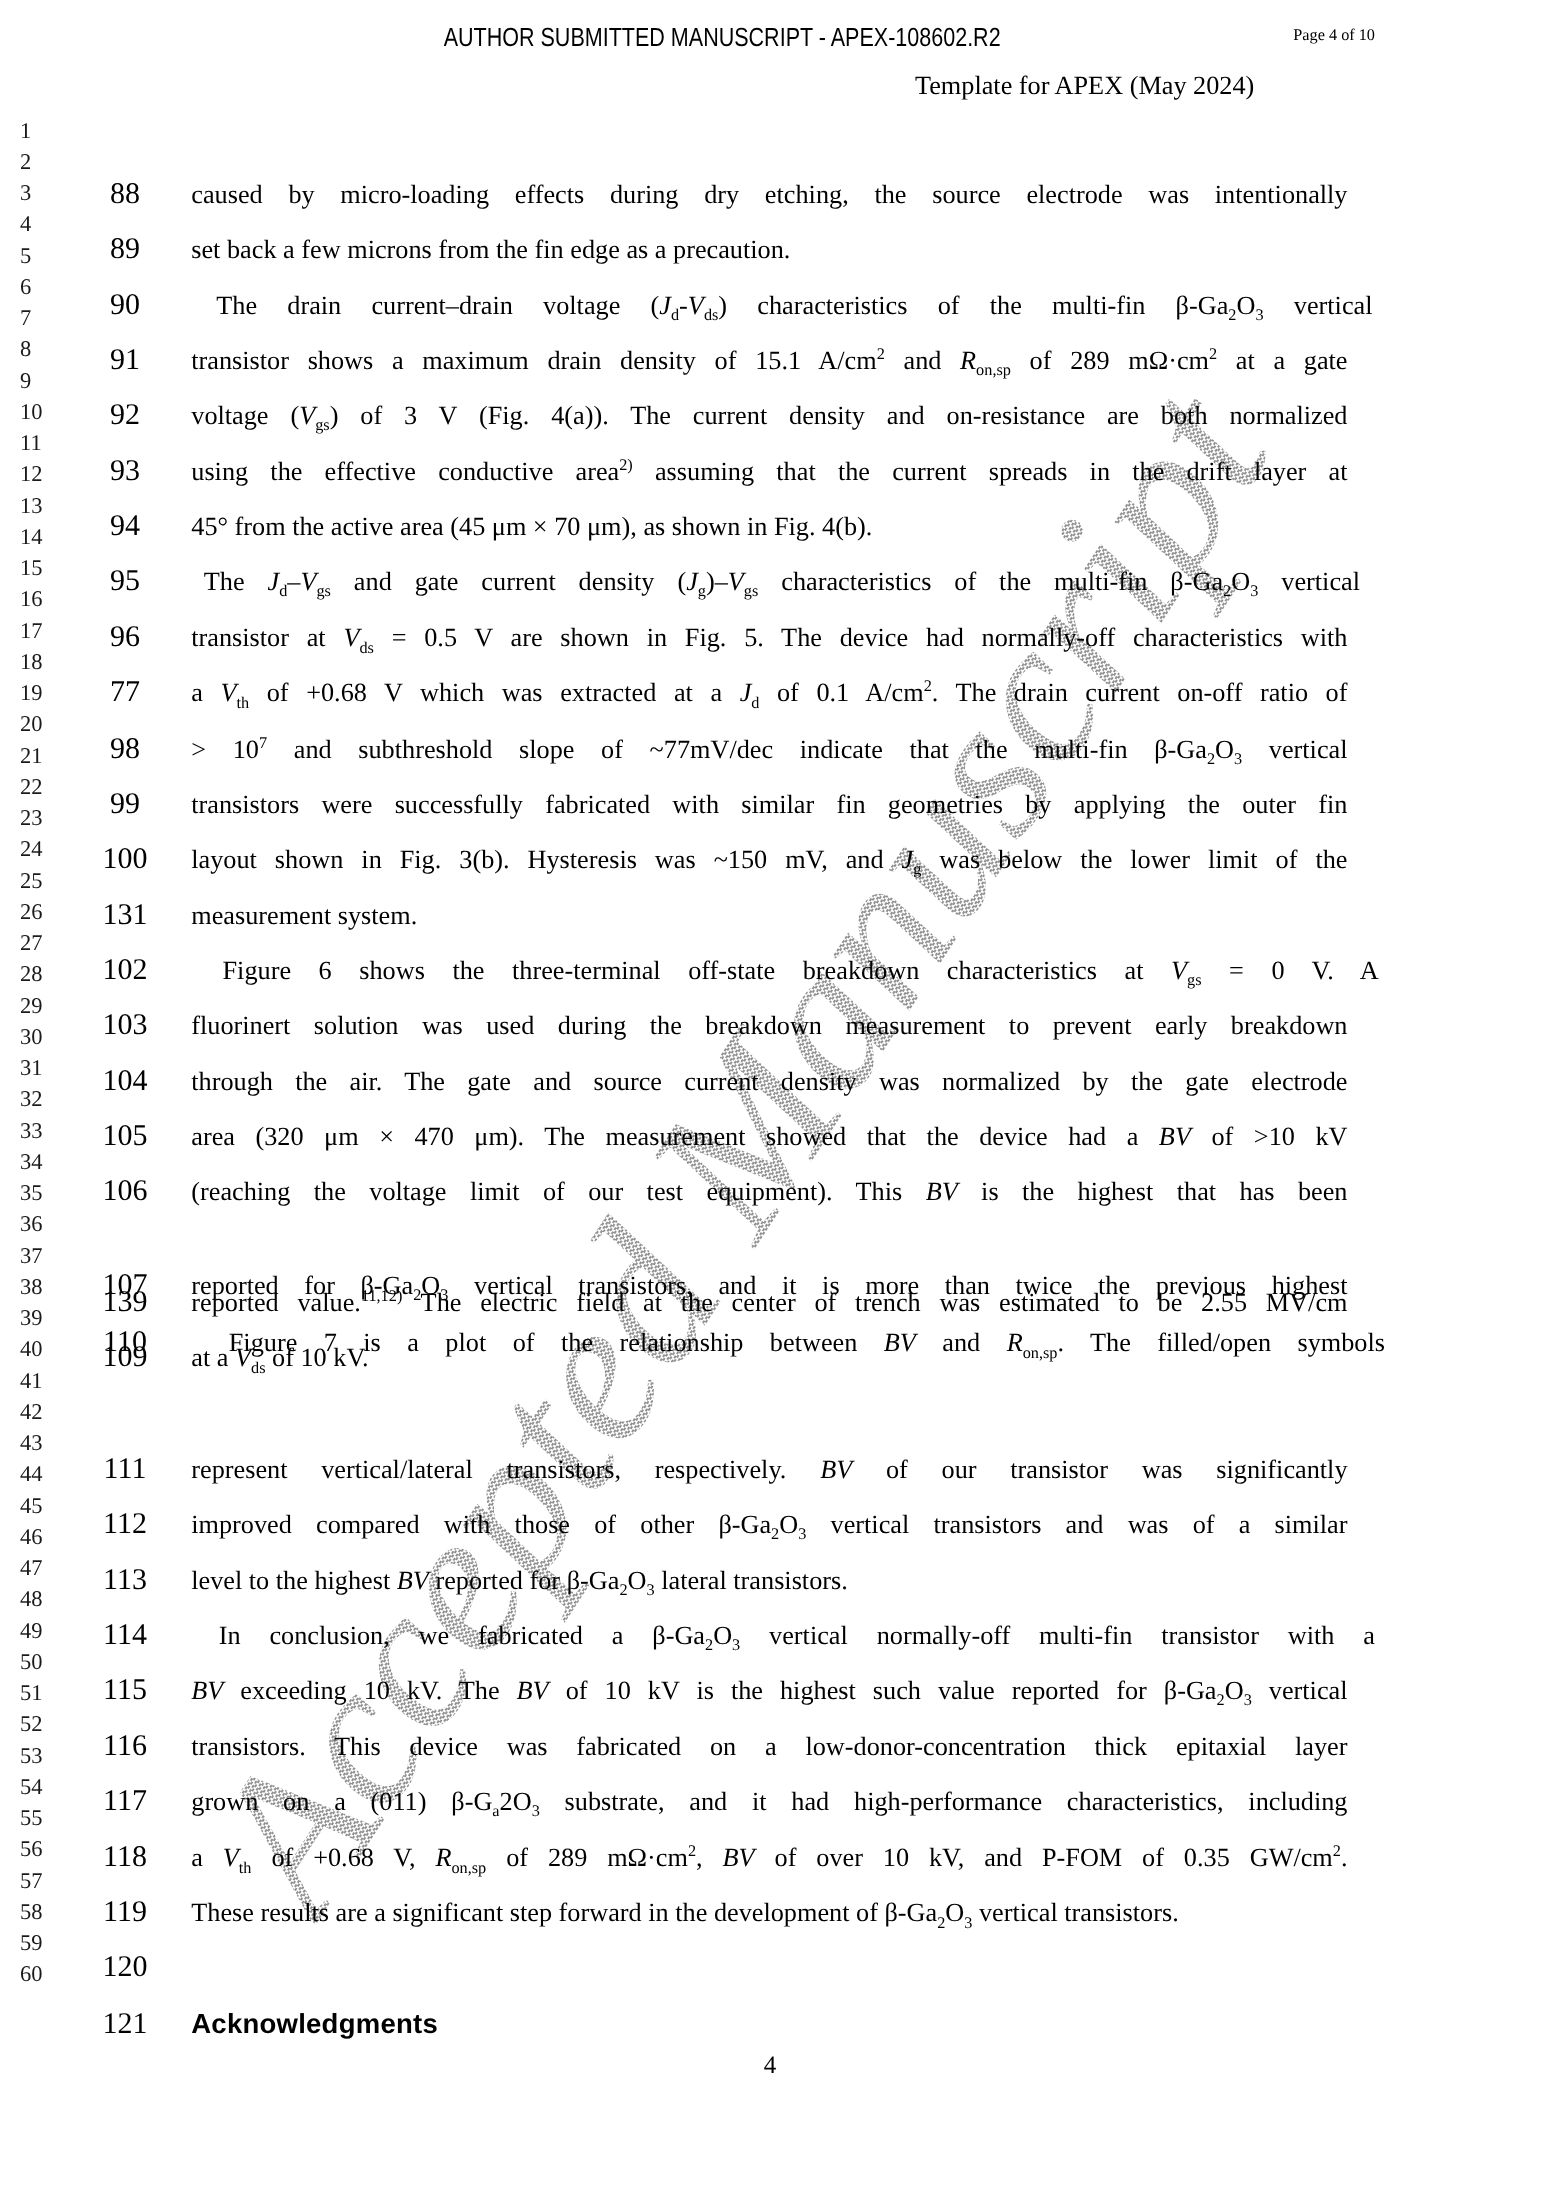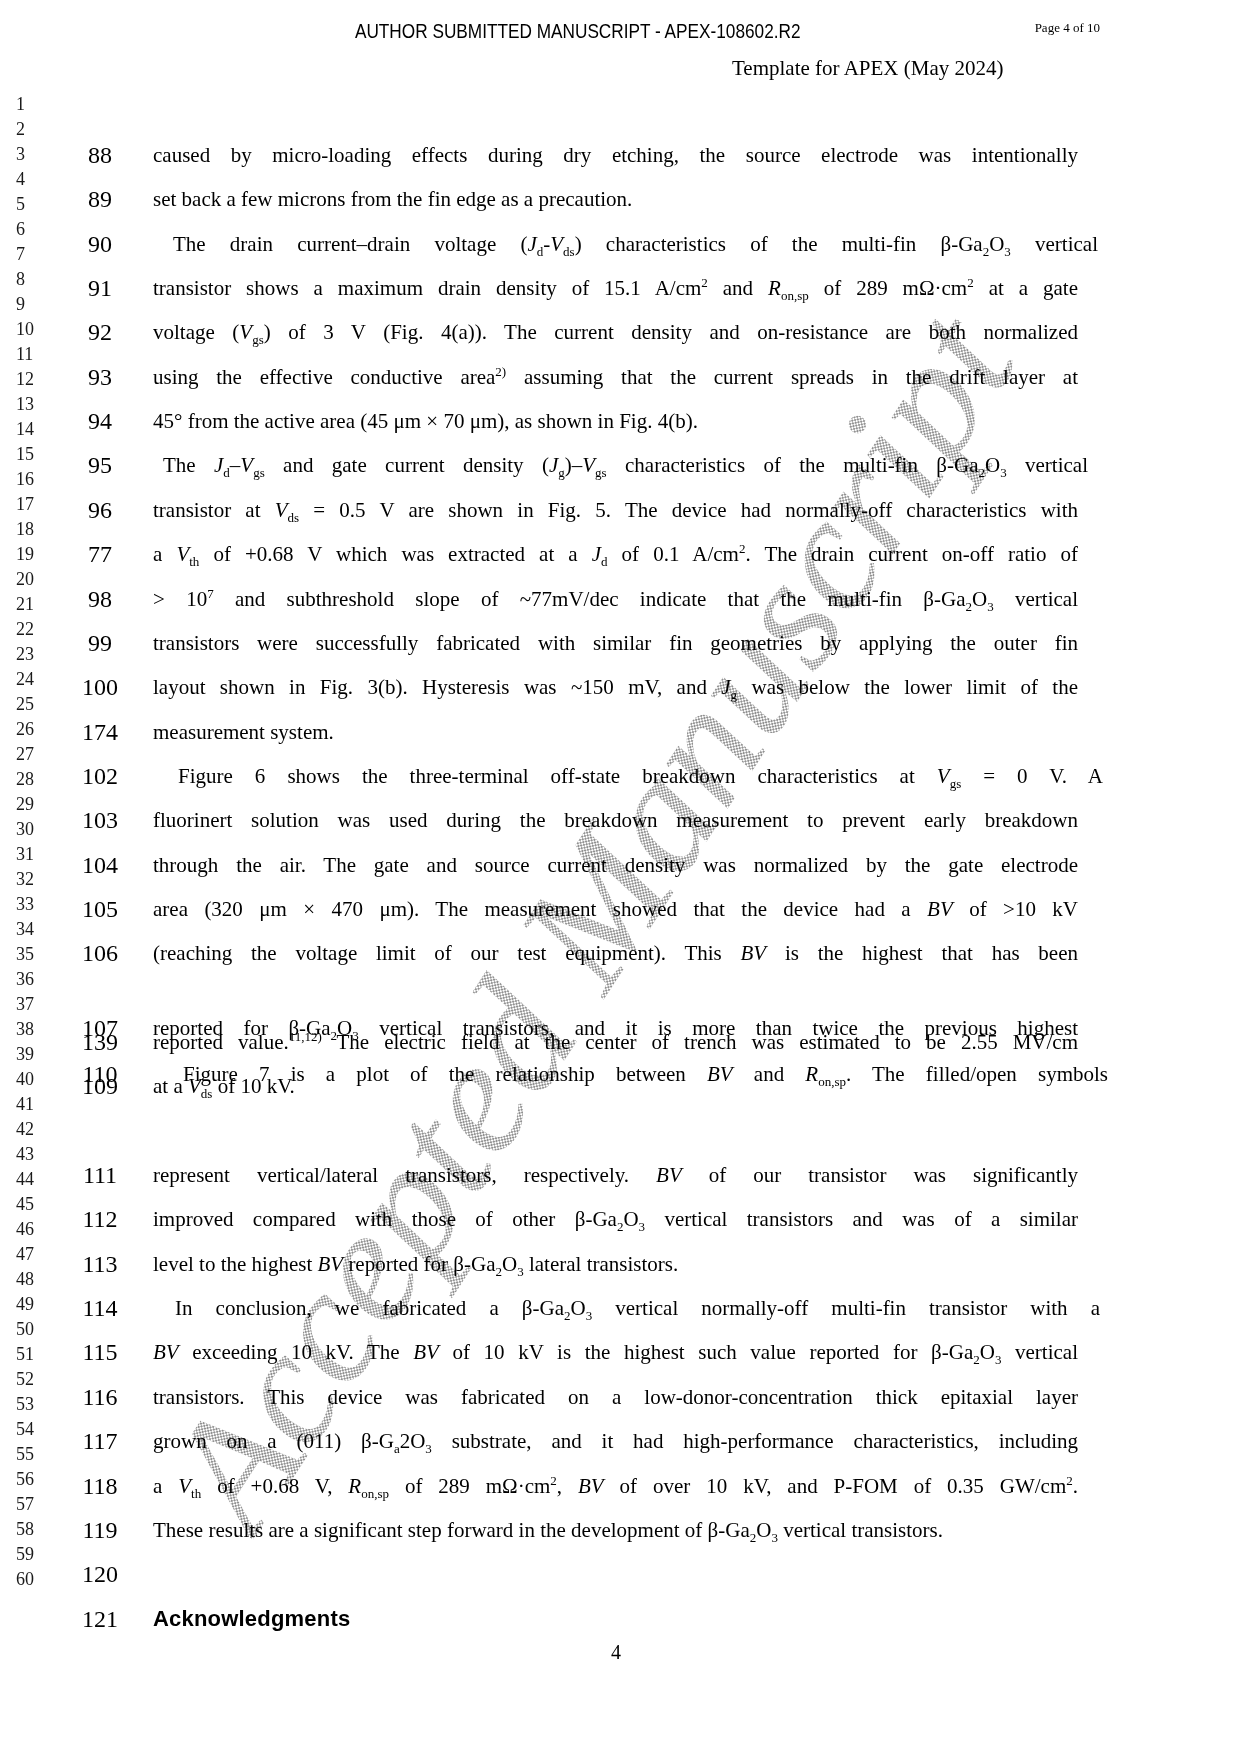--- a/index.html
+++ b/index.html
@@ -196,21 +196,21 @@
     </div>
     <div class="row" style="top: 487.85px;">
       <div class="lnum">99</div>
       <div class="bt" style="padding-left: 0px;">transistors were successfully fabricated with similar fin geometries by applying the outer fin</div>
     </div>
     <div class="row" style="top: 532.2px;">
       <div class="lnum">100</div>
       <div class="bt" style="padding-left: 0px;">layout shown in Fig. 3(b). Hysteresis was ~150 mV, and <i>J</i><sub>g</sub> was below the lower limit of the</div>
     </div>
     <div class="row" style="top: 576.55px;">
-      <div class="lnum">174</div>
+      <div class="lnum">131</div>
       <div class="bt pend" style="padding-left: 0px;">measurement system.</div>
     </div>
     <div class="row" style="top: 620.9px;">
       <div class="lnum">102</div>
       <div class="bt" style="padding-left: 25px;">Figure 6 shows the three-terminal off-state breakdown characteristics at <i>V</i><sub>gs</sub> = 0 V. A</div>
     </div>
     <div class="row" style="top: 665.25px;">
       <div class="lnum">103</div>
       <div class="bt" style="padding-left: 0px;">fluorinert solution was used during the breakdown measurement to prevent early breakdown</div>
     </div>

